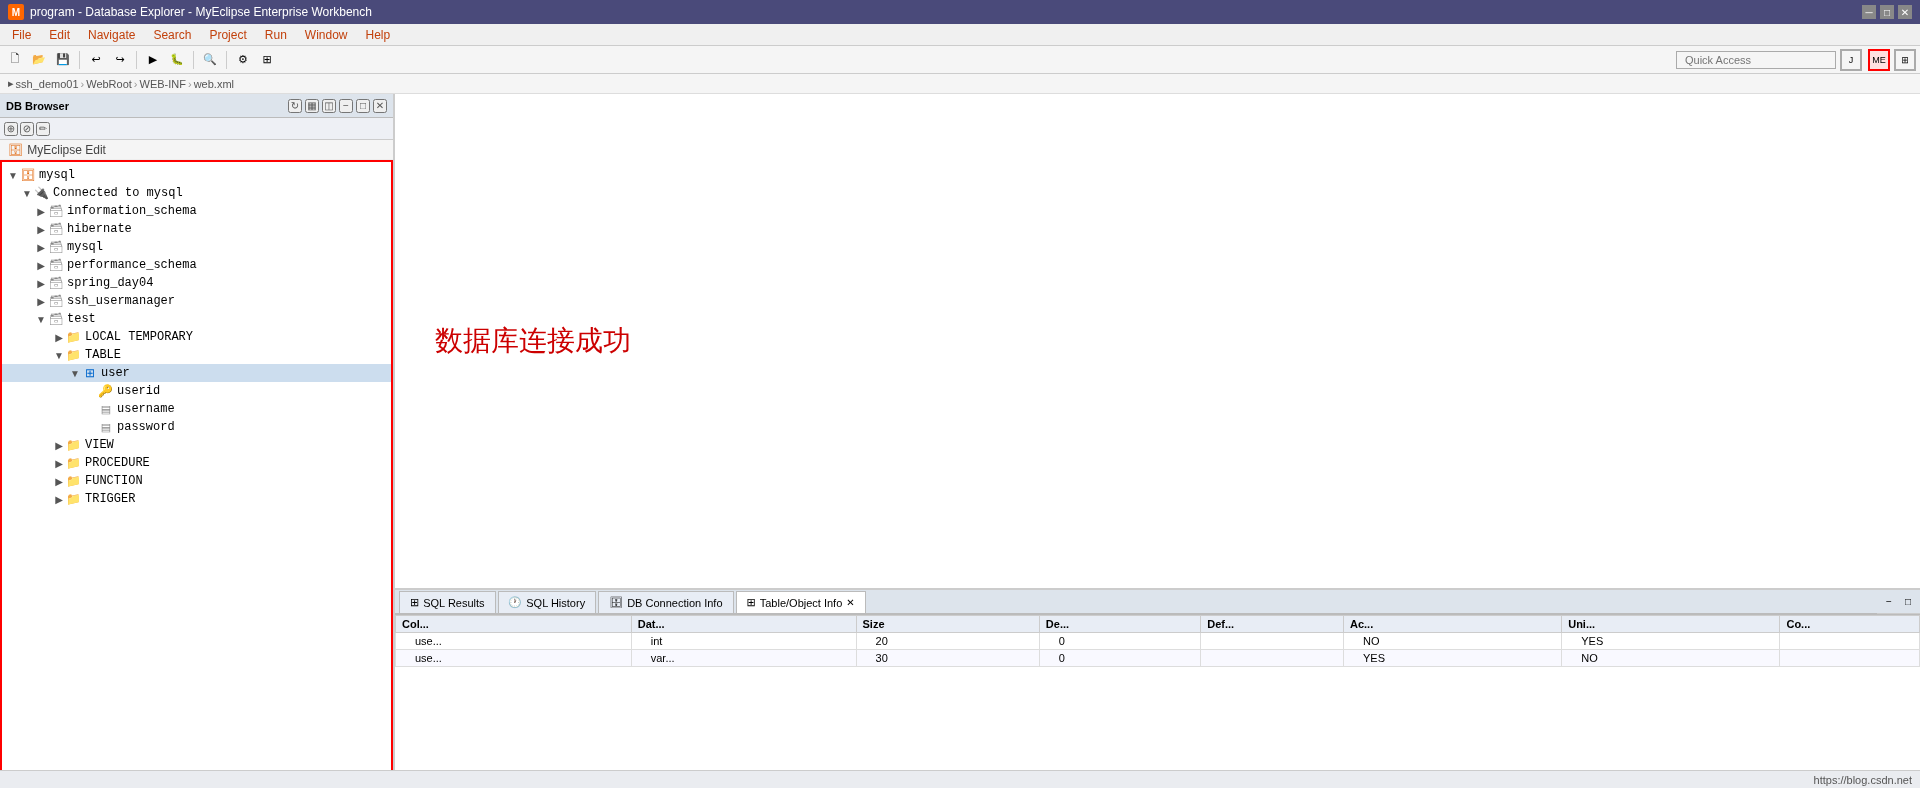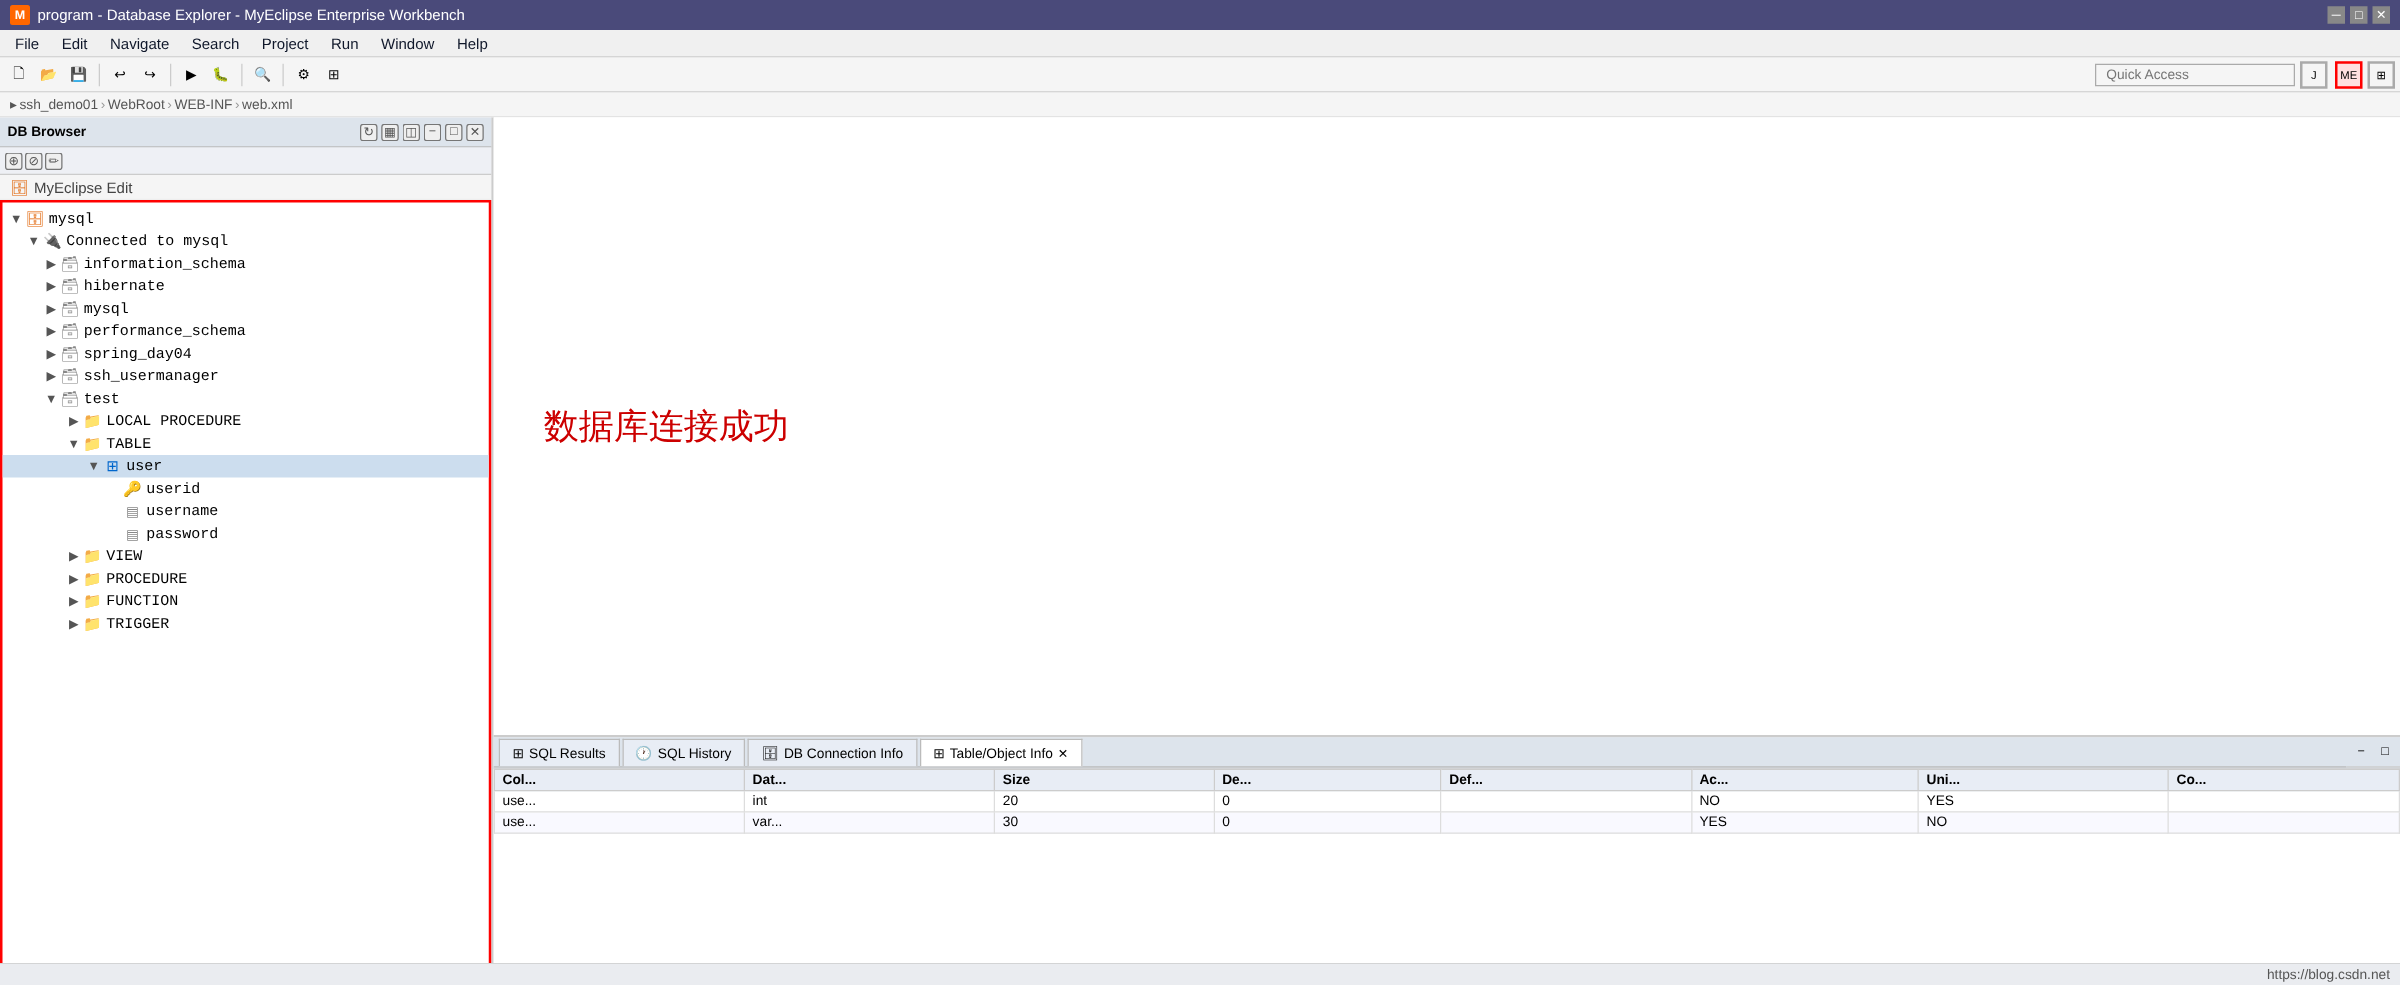--- a/index.html
+++ b/index.html
@@ -28,21 +28,21 @@
       display: flex;
       align-items: center;
       padding: 0 4px;
       border-bottom: 1px solid #ccc;
       gap: 2px;
     }
     .menu-item {
       padding: 2px 8px;
       cursor: pointer;
       font-size: 12px;
-      color: #0f172a;
+      color: #c2410c;
     }
 
     
     #toolbar {
       background: #f5f5f5;
       height: 28px;
       display: flex;
       align-items: center;
       padding: 0 4px;
       border-bottom: 1px solid #ccc;
@@ -265,21 +265,21 @@
     }
     #data-table th {
       background: #e8edf5;
       border: 1px solid #ccc;
       padding: 2px 6px;
       text-align: left;
       white-space: nowrap;
     }
     #data-table td {
       border: 1px solid #ddd;
-      padding: 2px 6px;
+      padding: 2px 19px;
       white-space: nowrap;
     }
     #data-table tr:nth-child(even) td { background: #f9f9ff; }
 
     
     #derby-section {
       padding: 2px 8px;
       font-size: 12px;
       color: #444;
       display: flex;
@@ -444,21 +444,21 @@
 
       <div class="tree-item" style="padding-left:32px;">
         <span class="tree-toggle">▼</span>
         <span class="tree-icon" style="color:#888;">🗃</span>
         <span class="tree-label">test</span>
       </div>
 
       <div class="tree-item" style="padding-left:50px;">
         <span class="tree-toggle">▶</span>
         <span class="tree-icon" style="color:#888;">📁</span>
-        <span class="tree-label">LOCAL PROCEDURE</span>
+        <span class="tree-label">LOCAL TEMPORARY</span>
       </div>
 
       <div class="tree-item" style="padding-left:50px;">
         <span class="tree-toggle">▼</span>
         <span class="tree-icon" style="color:#888;">📁</span>
         <span class="tree-label">TABLE</span>
       </div>
 
       <div class="tree-item selected" style="padding-left:66px;">
         <span class="tree-toggle">▼</span>

